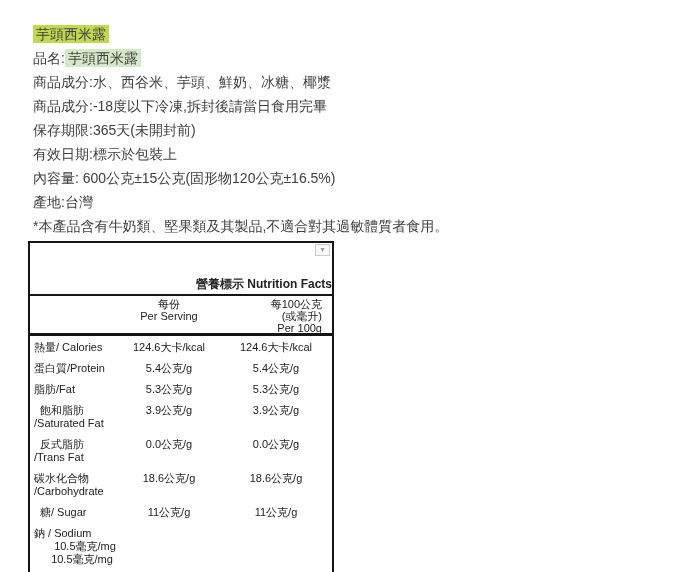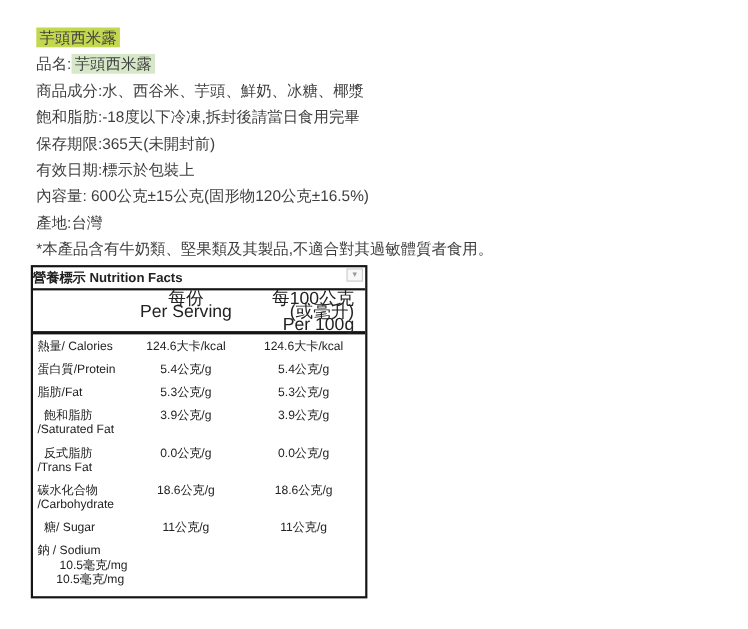--- a/index.html
+++ b/index.html
@@ -26,43 +26,44 @@
   .nf-table {
     position: relative;
     margin-top: 4px;
     width: 306px;
     box-sizing: border-box;
     border: 2px solid #151515;
     color: #222222;
   }
   .nf-title {
     font-size: 12px; font-weight: bold;
-    line-height: 15px; text-align: left;
+    line-height: 15px; text-align: right;
     padding: 2px 0;
     border-bottom: 2px solid #151515;
+    margin-top: 32px;
   }
   .nf-dropdown {
     position: absolute; top: 1px; right: 2px;
     width: 15px; height: 12px;
     box-sizing: border-box;
     border: 1px solid #cccccc;
     background: #f8f8f8;
     display: flex; align-items: center; justify-content: center;
     font-size: 8px; line-height: 8px; color: #999999;
     cursor: pointer;
   }
   .nf-serving {
     font-size: 11px; line-height: 13px;
     padding: 2px 2px 2px 4px;
     border-bottom: 3px solid #151515;
     white-space: nowrap;
   }
   .nf-cols {
     display: flex;
-    font-size: 16px; line-height: 12px;
+    font-size: 11px; line-height: 12px;
     padding: 2px 0 0;
     height: 35px;
     box-sizing: content-box;
     border-bottom: 3px solid #151515;
   }
   .c1 { width: 80px; padding-left: 4px; }
   .c2 { width: 110px; text-align: center; }
   .c3 { width: 104px; text-align: center; }
   .hc3 { width: 104px; text-align: right; padding-right: 6px; box-sizing: border-box; }
   .nf-body { padding: 5px 0 8px; }
@@ -78,21 +79,21 @@
 </head>
 <body>
 
 <div class="content">
 
   <p class="line"><span class="hl-title">芋頭西米露</span></p>
 
   <p class="line"><span>品名:</span><span class="hl-name">芋頭西米露</span></p>
 
   <p class="line">商品成分:水、西谷米、芋頭、鮮奶、冰糖、椰漿</p>
-  <p class="line">飽和脂肪:-18度以下冷凍,拆封後請當日食用完畢</p>
+  <p class="line">商品成分:-18度以下冷凍,拆封後請當日食用完畢</p>
   <p class="line">保存期限:365天(未開封前)</p>
   <p class="line">有效日期:標示於包裝上</p>
   <p class="line">內容量: 600公克±15公克(固形物120公克±16.5%)</p>
   <p class="line">產地:台灣</p>
   <p class="line">*本產品含有牛奶類、堅果類及其製品,不適合對其過敏體質者食用。</p>
 
   <div class="nf-table">
 
     <div class="nf-title">營養標示 Nutrition Facts</div>
 

